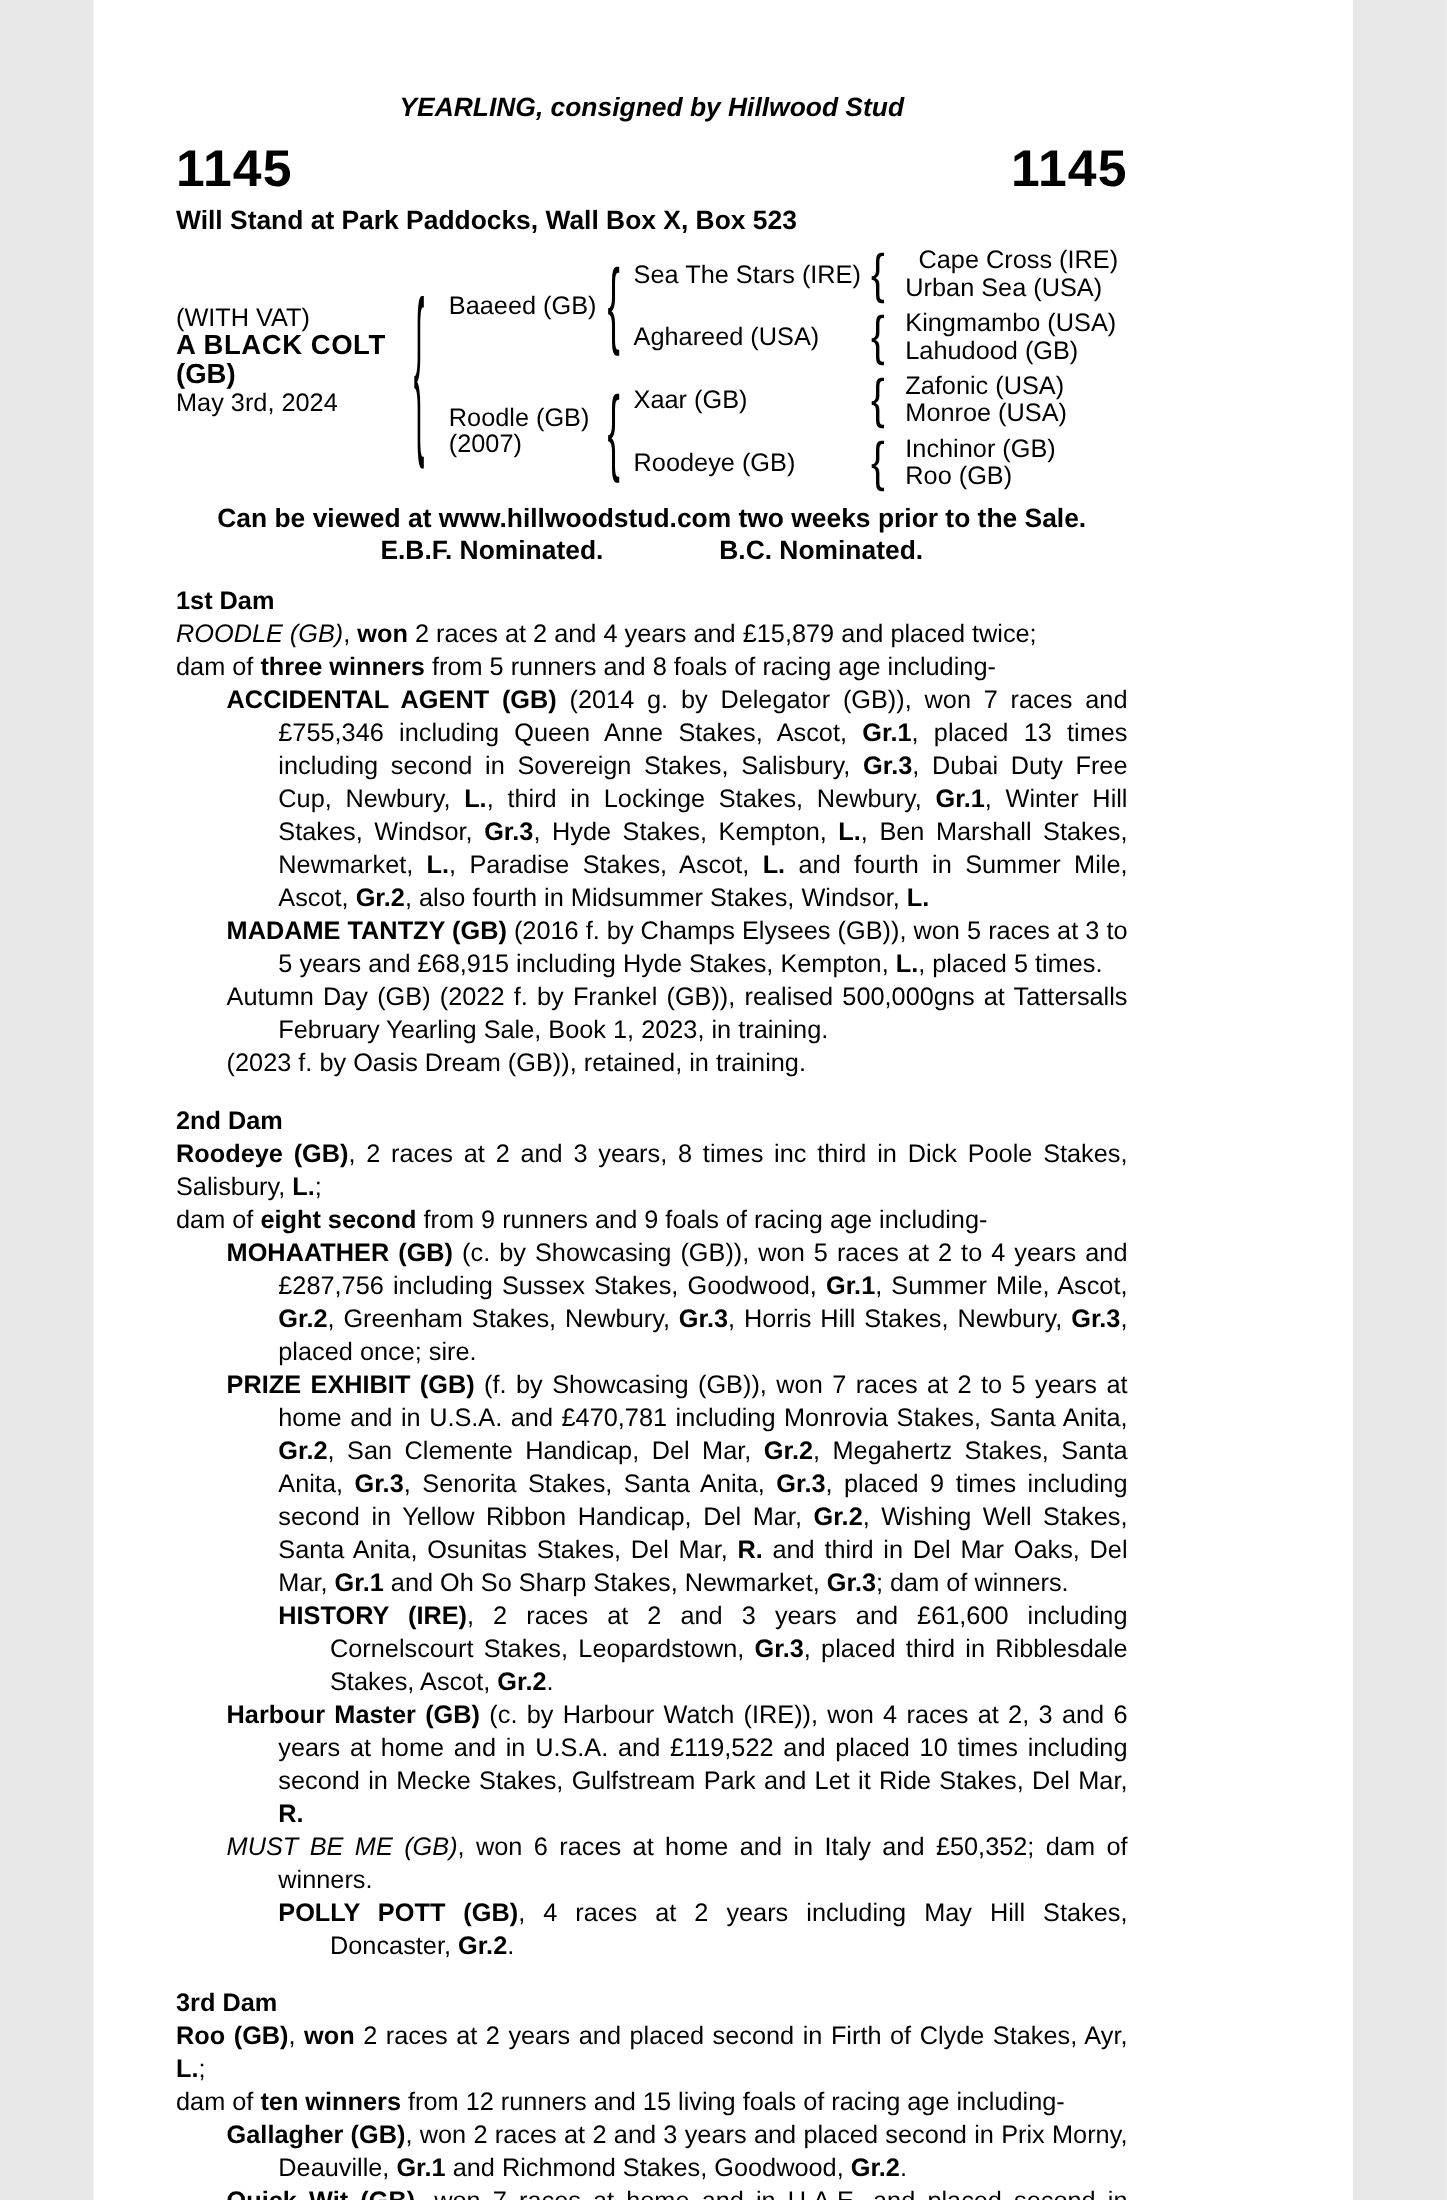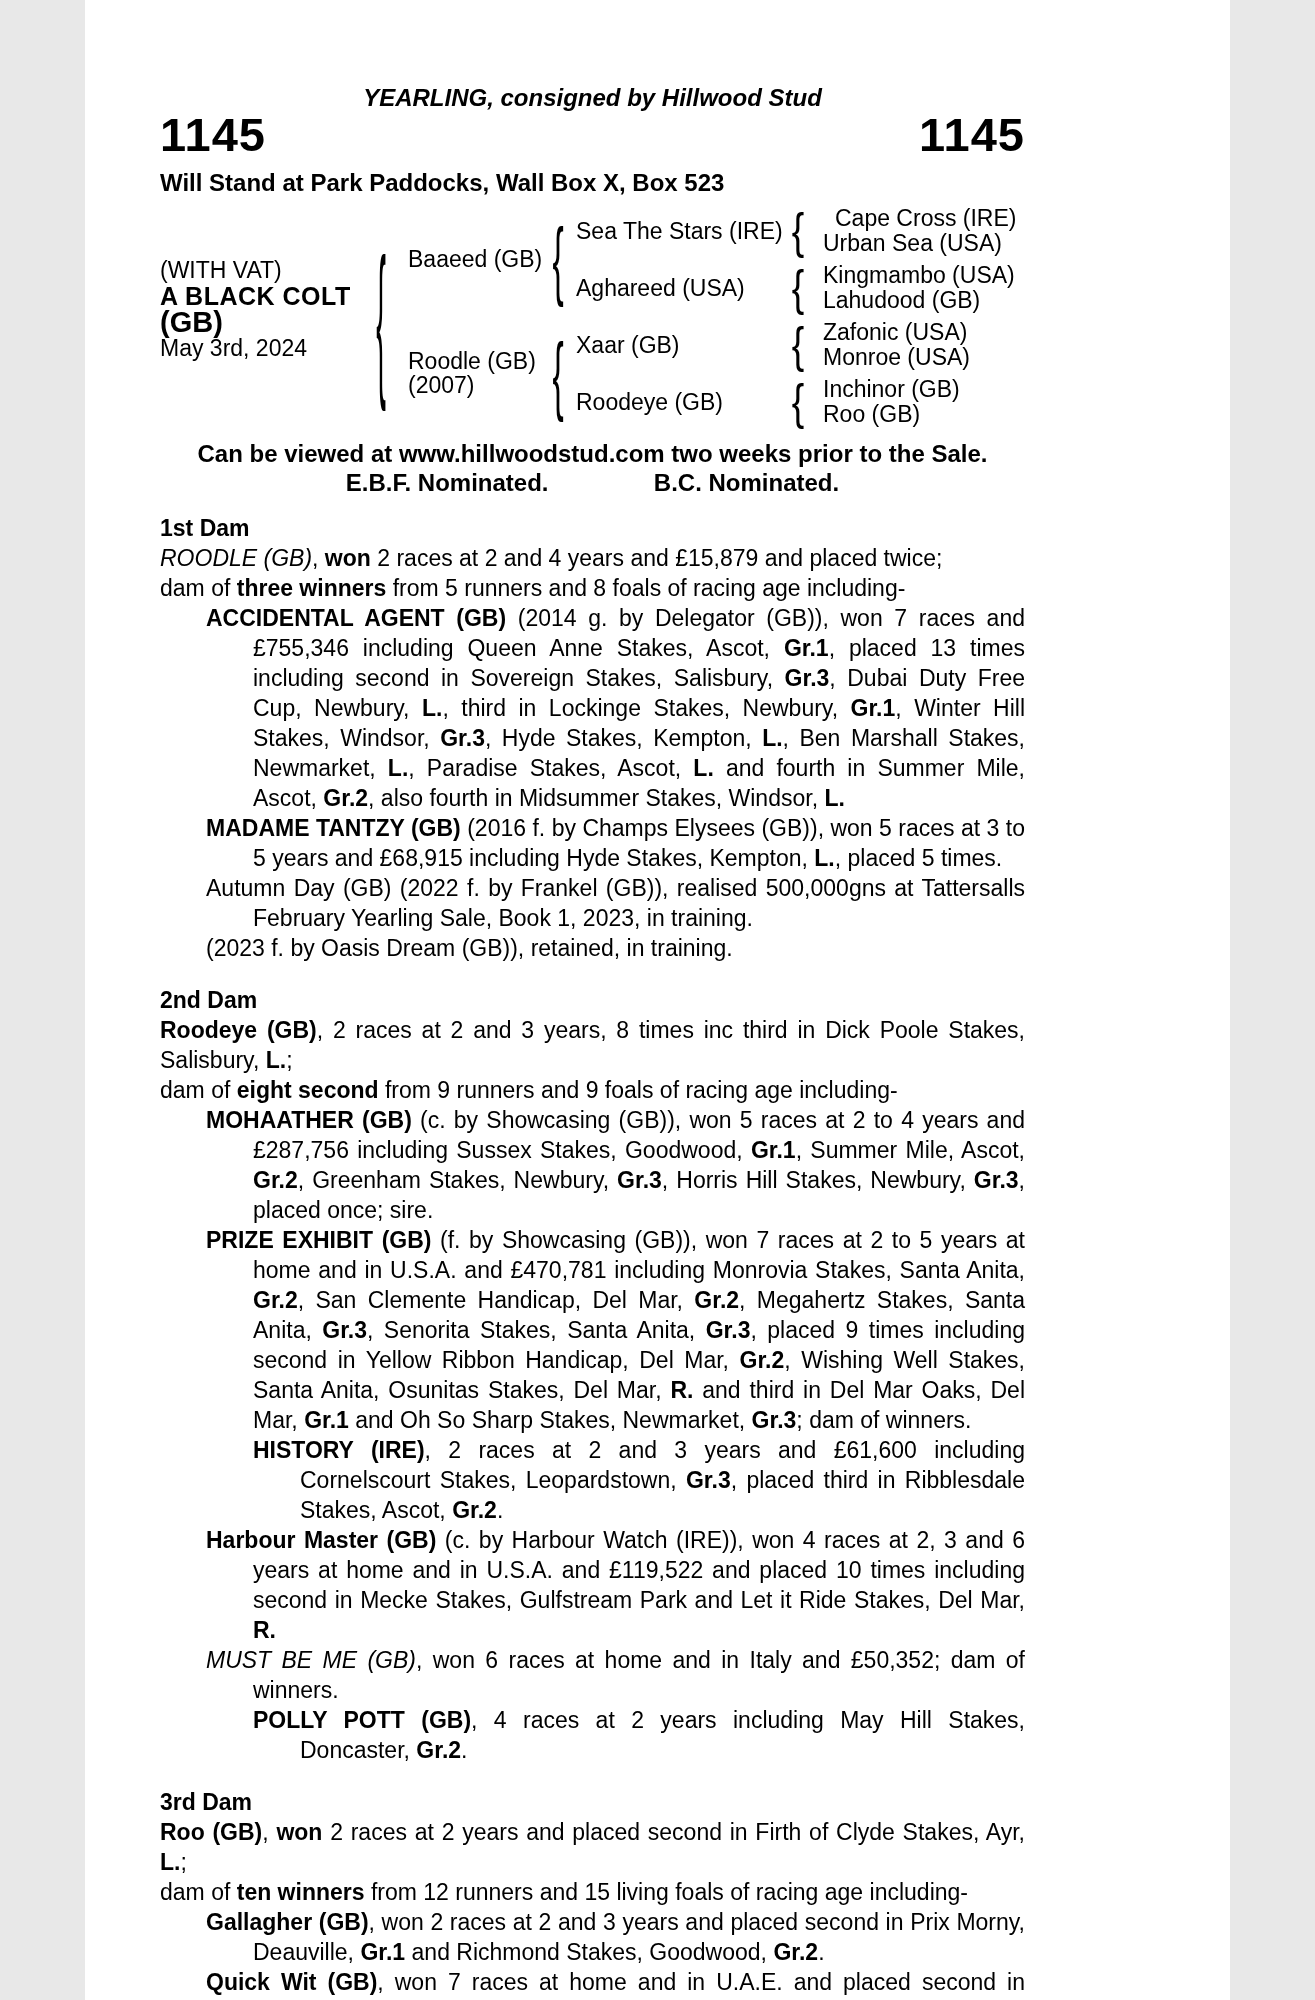--- a/index.html
+++ b/index.html
@@ -1,32 +1,32 @@
 <!DOCTYPE html>
 <html><head>
 <meta charset="utf-8">
 <style>
   html,body{margin:0;padding:0;background:#e8e8e8;}
   .page{position:relative;width:1145px;height:2000px;background:#ffffff;color:#000;
         font-family:"Liberation Sans","DejaVu Sans",sans-serif;overflow:hidden;margin:0 auto;}
   .content{position:absolute;left:75px;top:0;width:865px;}
   .consign-title{margin-top:84px;text-align:center;font-size:24px;line-height:28px;
                  font-weight:bold;font-style:italic;}
-  .lot-row{position:relative;height:44px;margin-top:2px;text-align:right;}
+  .lot-row{position:relative;height:44px;margin-top:20px;text-align:right;}
   .lot{position:absolute;top:0;font-size:47px;line-height:42px;font-weight:bold;letter-spacing:1px;}
   .lot-left{left:0;}
   .lot-right{right:0;}
   .stand-line{margin-top:12px;font-size:24px;line-height:26px;font-weight:bold;}
   
   .ped{position:relative;height:224px;margin-top:10px;font-size:23px;}
   .ped .ln{position:absolute;white-space:nowrap;line-height:24px;}
   .subject{position:absolute;left:0;top:52px;}
   .subject .wv{font-size:23px;line-height:25px;}
   .subject .nm{font-size:25px;line-height:26px;font-weight:bold;letter-spacing:.5px;}
-  .subject .cc{font-size:29px;line-height:26px;font-weight:bold;}
+  .subject .cc{font-size:25px;line-height:26px;font-weight:bold;}
   .subject .fd{font-size:23px;line-height:27px;}
   .brace{position:absolute;font-weight:400;line-height:1;
          transform:translate(-50%,-50%) scale(var(--sx,1),var(--sy,1));}
   
   .viewing{margin-top:9px;text-align:center;font-size:24px;line-height:29px;font-weight:bold;}
   .noms{text-align:center;font-size:24px;line-height:29px;font-weight:bold;}
   .noms .gap{display:inline-block;width:92px;}
   
   .sections{margin-top:13px;}
   .sec-heading{font-size:23px;line-height:30px;font-weight:bold;margin-top:22px;}

